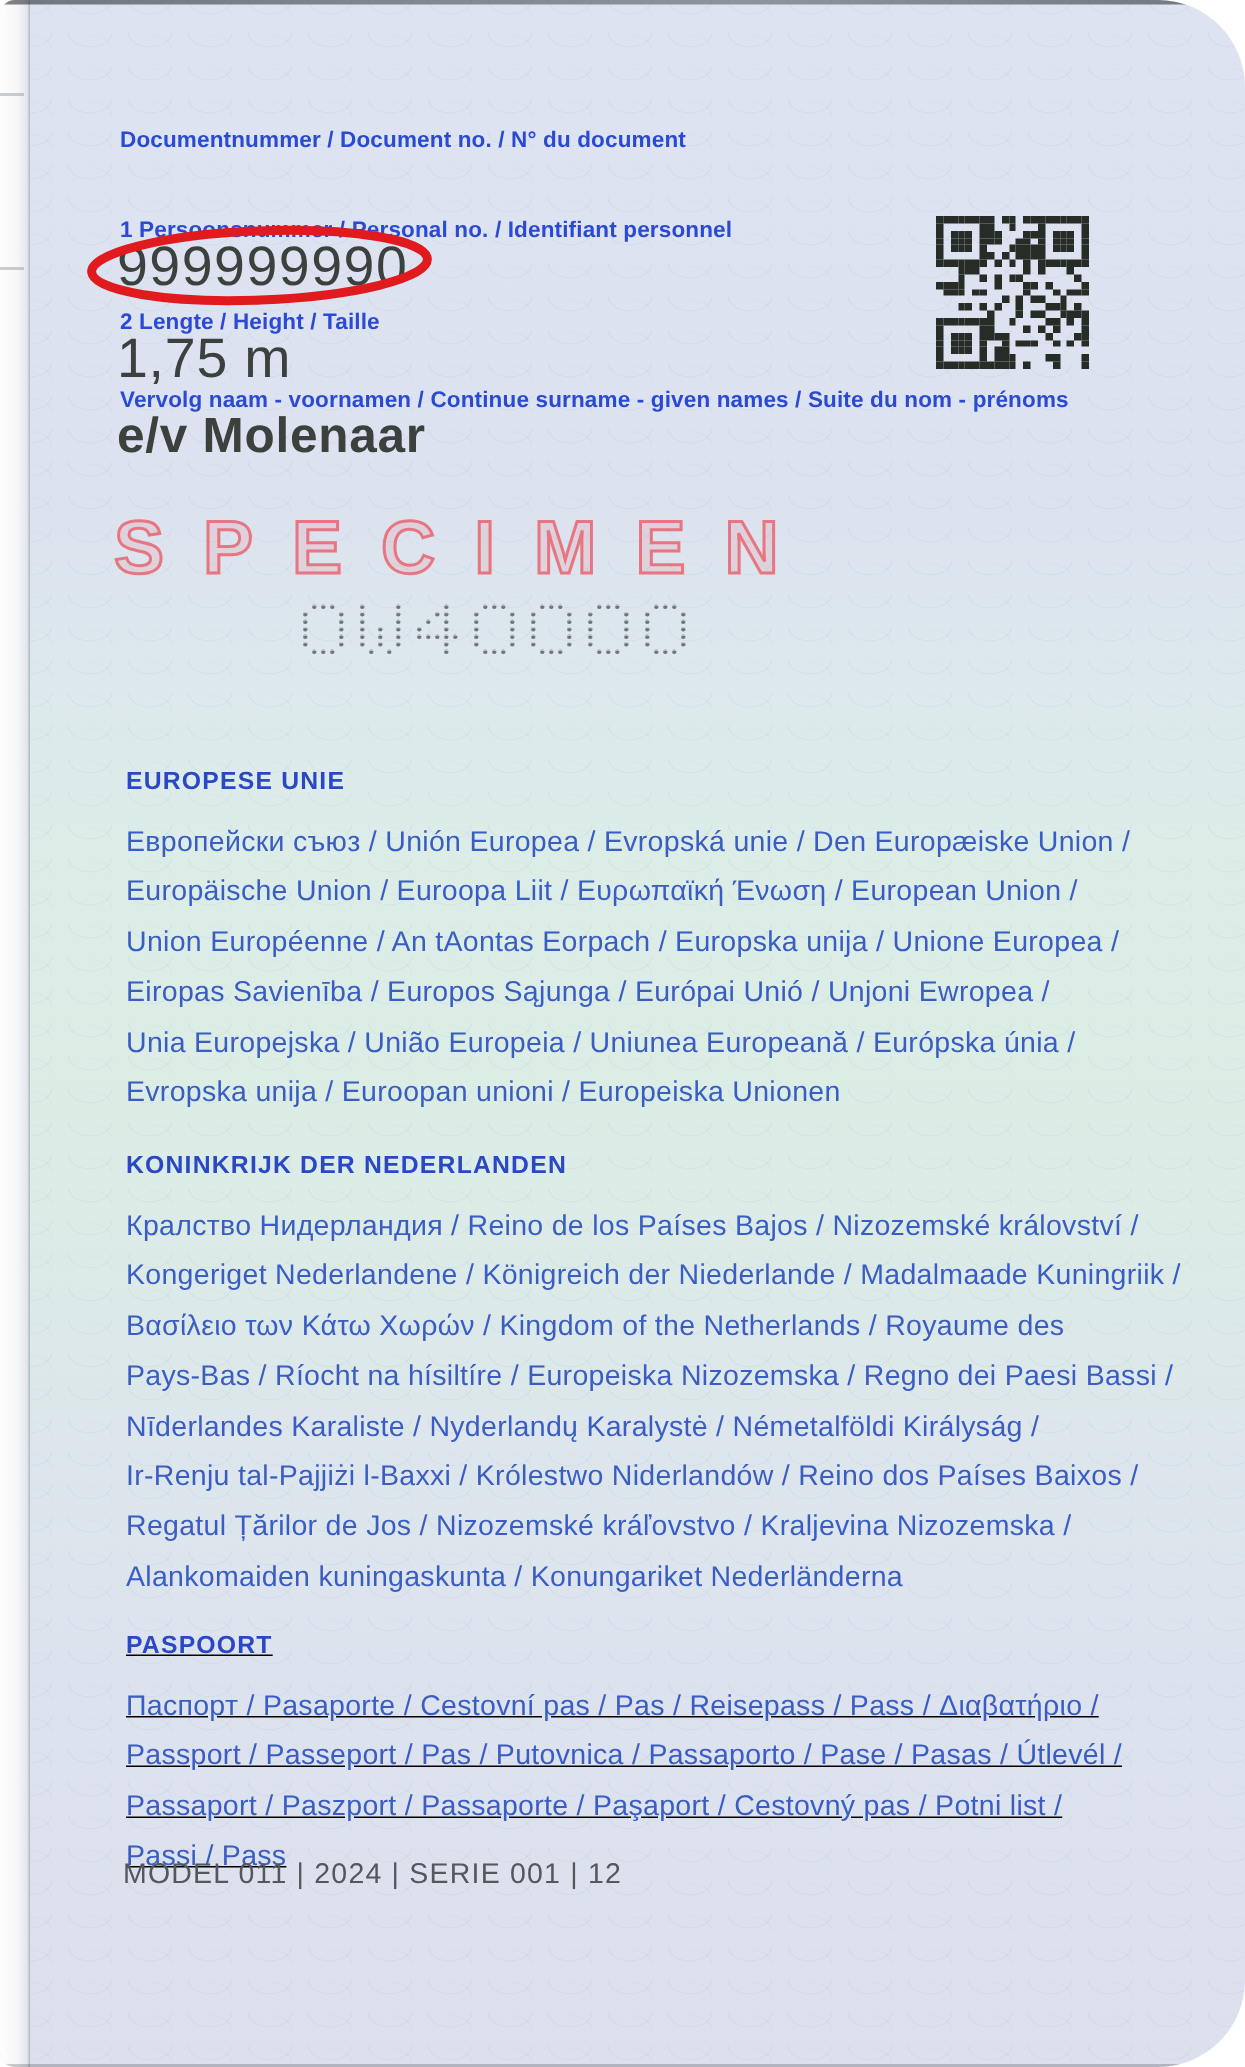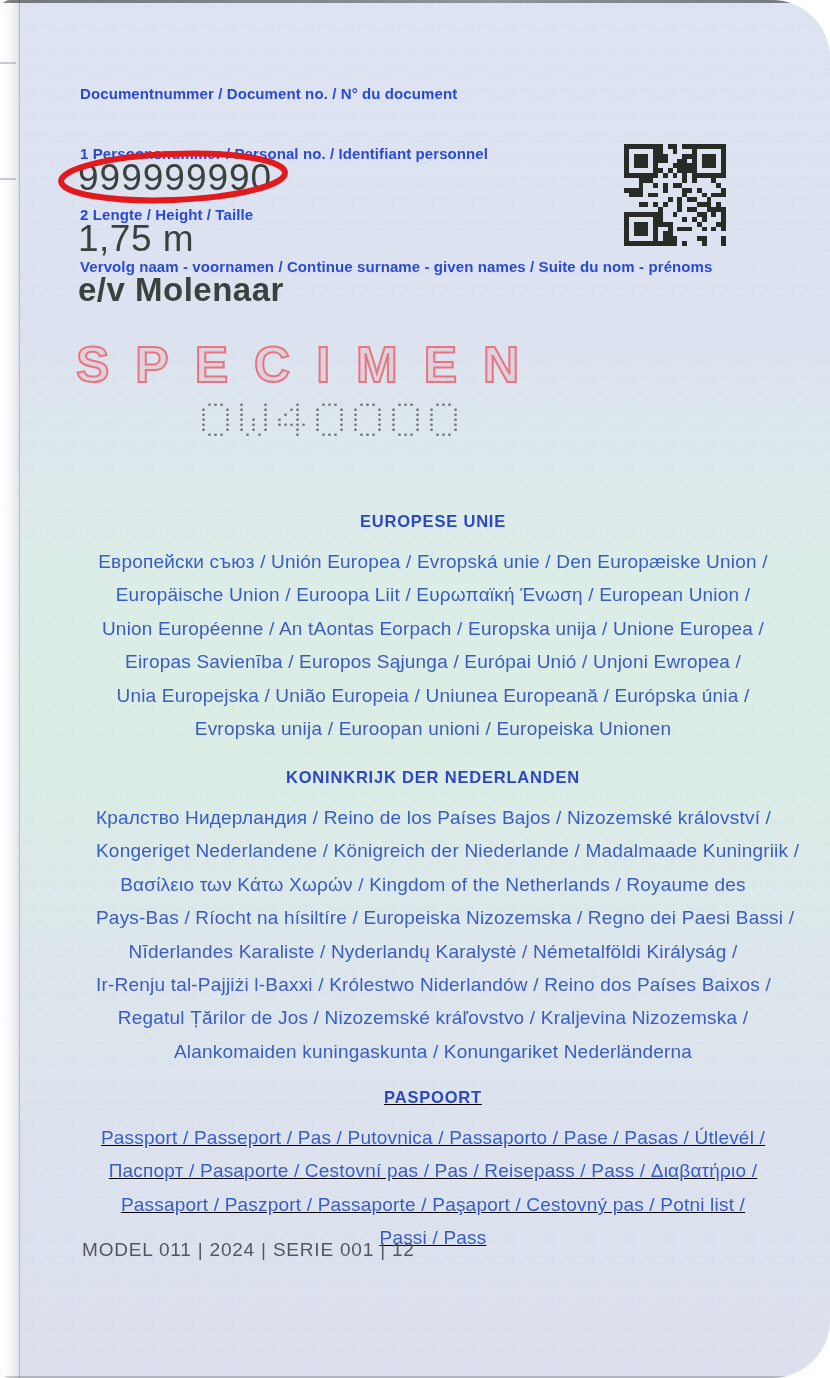--- a/index.html
+++ b/index.html
@@ -1,21 +1,21 @@
 <!DOCTYPE html>
 <html><head>
 <meta charset="utf-8">
 <style>
   html,body{margin:0;padding:0;background:#ffffff;}
   .stage{position:relative;width:830px;height:1378px;overflow:hidden;
          font-family:"Liberation Sans",sans-serif;}
   .page{position:absolute;inset:0;border-radius:10px 58px 58px 10px;overflow:hidden;
         background:linear-gradient(180deg,
           #dee3f1 0%, #dce2ef 24%, #dde9ec 34%, #dcede7 42%,
-          #dbede5 52%, #dcebe7 60%, #dde6ec 70%, #dce2ee 84%, #dbe0ec 100%);text-align:center;}
+          #dbede5 52%, #dcebe7 60%, #dde6ec 70%, #dce2ee 84%, #dbe0ec 100%);}
   
   .page::before{content:"";position:absolute;inset:0;pointer-events:none;
      background-image:
        radial-gradient(20px 13px at 50% 0%, transparent 68%, rgba(120,145,205,.10) 70%, transparent 76%),
        radial-gradient(20px 13px at 0% 100%, transparent 68%, rgba(120,170,180,.08) 70%, transparent 76%);
      background-size:40px 22px, 40px 22px;
      background-position:0 0, 20px 11px;}
   .top-edge{position:absolute;top:0;left:0;right:0;height:3px;
             background:linear-gradient(90deg,rgba(25,28,32,.55),rgba(25,28,32,.40) 60%,rgba(25,28,32,.55));}
   .bottom-edge{position:absolute;bottom:0;left:0;right:40px;height:2px;background:rgba(25,28,32,.22);}
@@ -41,21 +41,21 @@
 
   .specimen{position:absolute;left:76px;top:336px;font-size:50px;font-weight:bold;
             letter-spacing:.52em;color:rgba(236,110,120,.15);
             -webkit-text-stroke:2px rgba(233,100,112,.85);white-space:nowrap;}
 
   .perf{position:absolute;left:202px;top:403px;display:flex;gap:8px;}
   .perf .glyph{display:grid;grid-template-columns:repeat(5,6px);grid-template-rows:repeat(7,5px);}
   .perf .dot{width:3.4px;height:3.4px;border-radius:50%;
              background:#70757b;box-shadow:0 .6px 0 rgba(255,255,255,.7) inset;}
 
-  .section{position:absolute;left:96px;right:60px;}
+  .section{position:absolute;left:84px;right:60px;}
   .section .title{color:#2b48c4;font-weight:bold;font-size:16.5px;letter-spacing:.8px;
                   margin:0 0 14px 0;}
   .section .line{color:#3a5dc3;font-size:19px;line-height:33.4px;letter-spacing:.2px;
                  white-space:nowrap;}
   .sec-eu{top:512px;}
   .sec-nl{top:768px;}
   .sec-pas{top:1088px;text-decoration:underline;}
 
   .footer{position:absolute;left:82px;top:1239px;color:#54575c;font-size:19px;
           letter-spacing:.8px;}
@@ -810,21 +810,21 @@
         <div class="line">Kongeriget Nederlandene / Königreich der Niederlande / Madalmaade Kuningriik /</div>
         <div class="line">Βασίλειο των Κάτω Χωρών / Kingdom of the Netherlands / Royaume des</div>
         <div class="line">Pays-Bas / Ríocht na hísiltíre / Europeiska Nizozemska / Regno dei Paesi Bassi /</div>
         <div class="line">Nīderlandes Karaliste / Nyderlandų Karalystė / Németalföldi Királyság /</div>
         <div class="line">Ir-Renju tal-Pajjiżi l-Baxxi / Królestwo Niderlandów / Reino dos Países Baixos /</div>
         <div class="line">Regatul Țărilor de Jos / Nizozemské kráľovstvo / Kraljevina Nizozemska /</div>
         <div class="line">Alankomaiden kuningaskunta / Konungariket Nederländerna</div>
       </div>
     <div class="section sec-pas" id="sec-2">
         <div class="title">PASPOORT</div>
+        <div class="line">Паспорт / Pasaporte / Cestovní pas / Pas / Reisepass / Pass / Διαβατήριο /</div>
         <div class="line">Passport / Passeport / Pas / Putovnica / Passaporto / Pase / Pasas / Útlevél /</div>
-        <div class="line">Паспорт / Pasaporte / Cestovní pas / Pas / Reisepass / Pass / Διαβατήριο /</div>
         <div class="line">Passaport / Paszport / Passaporte / Paşaport / Cestovný pas / Potni list /</div>
         <div class="line">Passi / Pass</div>
       </div>
 
     <div class="footer">MODEL 011 | 2024 | SERIE 001 | 12</div>
   </div>
 </div>
 
 </body></html>

